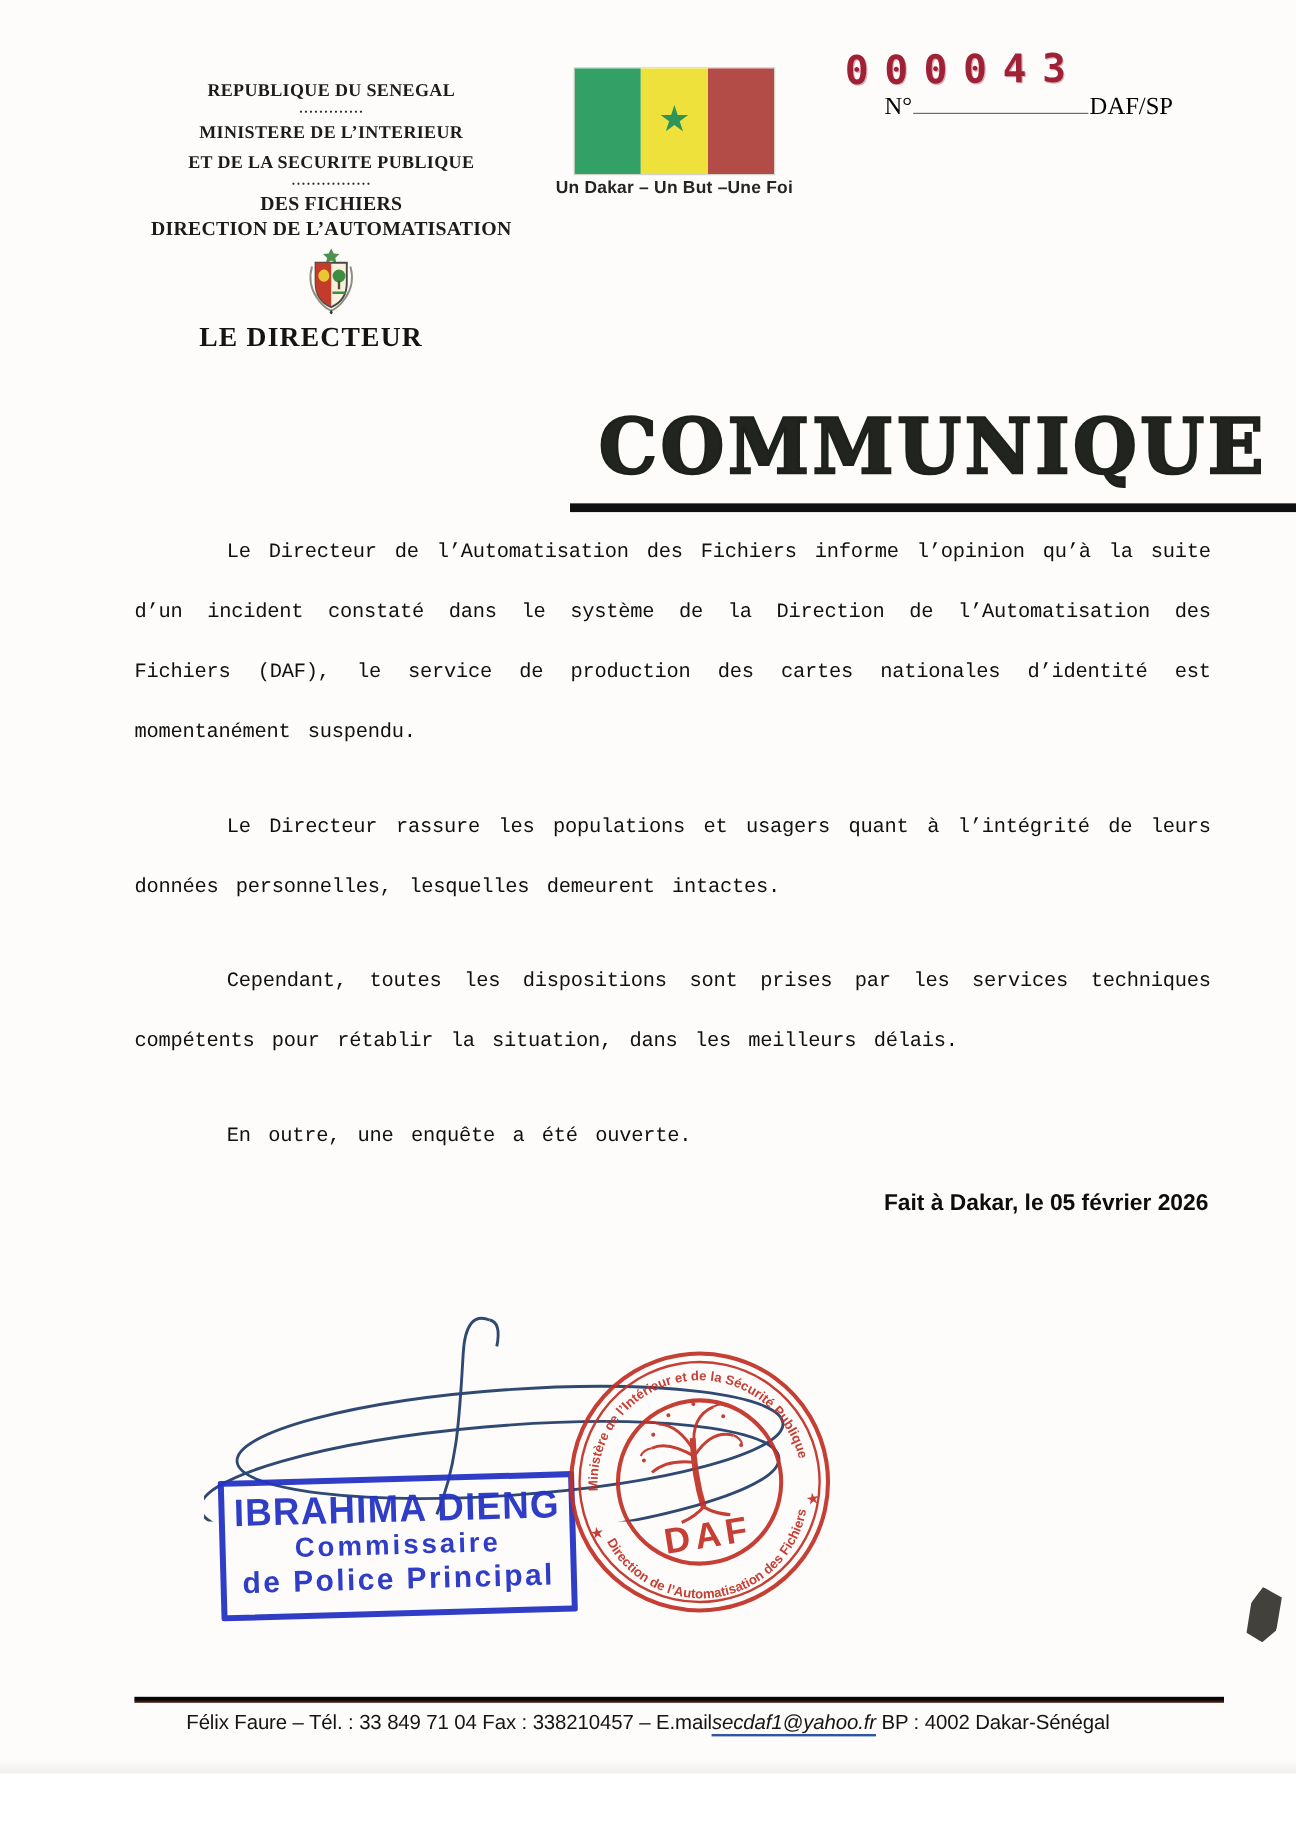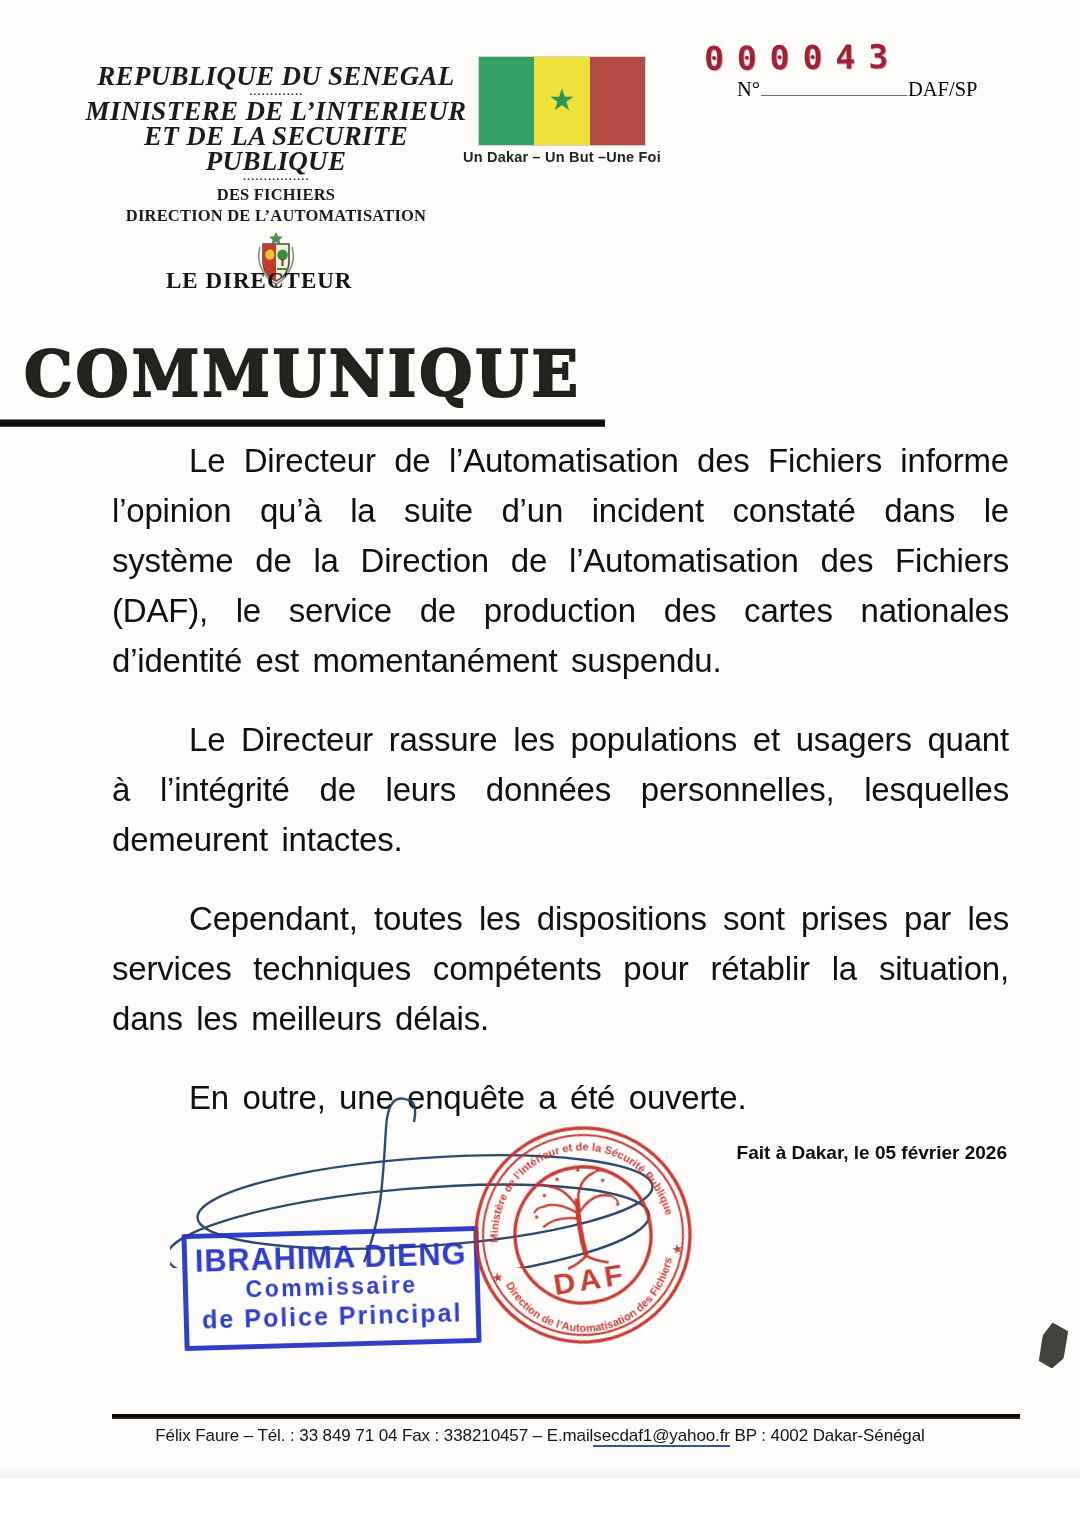--- a/index.html
+++ b/index.html
@@ -7,21 +7,21 @@
     width:1080px;height:1521px;position:relative;overflow:hidden;
     background:#ffffff;font-family:"Liberation Sans",sans-serif;
   }
   .page{position:absolute;inset:0;background:#fdfcfa;}
 
   
   .org-block{
     position:absolute;left:75px;top:64px;width:402px;text-align:center;
     color:#1b1b1b;font-family:"Liberation Serif",serif;font-weight:bold;
   }
-  .org-line-lg{font-size:27px;letter-spacing:.3px;line-height:25px;font-style:italic;}
+  .org-line-lg{font-size:15px;letter-spacing:.3px;line-height:25px;}
   .org-sep{font-size:11px;letter-spacing:.5px;line-height:10px;color:#2a2a2a;}
   .org-line-md{font-size:16.5px;line-height:21px;letter-spacing:.2px;}
   .emblem{margin-top:5px;}
   .director-title{
     position:absolute;left:122px;top:268px;color:#141414;
     font:bold 23px "Liberation Serif",serif;letter-spacing:1px;margin-left:44px;
   }
 
   
   .flag{position:absolute;left:479px;top:57px;width:166px;height:88px;display:flex;
@@ -46,34 +46,34 @@
     transform:rotate(-.6deg);text-shadow:1px 1px 0 rgba(158,33,54,.35);
   }
   .number-line{
     position:absolute;left:737px;top:78px;color:#000000;
     font:20.5px "Liberation Serif",serif;
   }
   .blank-rule{display:inline-block;width:146px;height:15px;
     border-bottom:1.5px solid #6b6b6b;margin:0 1px;}
 
   
-  .title-wrap{position:absolute;left:0;top:338px;width:1080px;text-align:left;}
+  .title-wrap{position:absolute;left:0;top:338px;width:1080px;text-align:right;}
   .title-text{
     display:inline-block;font-family:"DejaVu Serif",serif;font-weight:bold;
     font-size:61px;letter-spacing:3px;color:#22251f;
     -webkit-text-stroke:2px #1d201b;
     padding:0 24px 9px;border-bottom:7px solid #101010;
     transform:scaleY(1.04);
   }
 
   
   .body-text{position:absolute;left:112px;top:436px;width:897px;}
   .body-text p{
-    margin:0;font-size:33px;line-height:50px;color:#101010;
-    text-align:justify;text-indent:77px;word-spacing:4.5px;letter-spacing:-.2px;
+    margin:0;font-size:17px;line-height:50px;color:#101010;
+    text-align:justify;text-indent:77px;word-spacing:4.5px;letter-spacing:-.2px;font-family:Liberation Mono, monospace;
   }
   .body-text p + p{margin-top:29px;}
   .dateline{
     margin-top:19px;text-align:right;font-weight:bold;font-size:19px;
     color:#0d0d0d;padding-right:2px;
   }
 
   
   .sig-svg{position:absolute;left:170px;top:1088px;}
   .name-stamp{
@@ -89,21 +89,21 @@
   .round-stamp{position:absolute;left:466px;top:1118px;width:234px;height:234px;
     transform:rotate(-9deg);opacity:.93;}
 
   
   .footer-rule{position:absolute;left:112px;top:1414px;width:908px;height:5px;
     background:linear-gradient(#050505 45%,#58241b 100%);}
   .footer-contact{
     position:absolute;left:0;top:1426px;width:1080px;text-align:center;
     font-size:17px;color:#141414;letter-spacing:-.1px;
   }
-  .footer-email{border-bottom:2px solid #2f55a4;cursor:pointer;}
+  .footer-email{border-bottom:2px solid #2f55a4;cursor:pointer;font-style:italic;}
 
   
   .smudge{position:absolute;left:1040px;top:1324px;width:27px;height:44px;
     background:#33312a;transform:rotate(18deg);opacity:.92;
     clip-path:polygon(20% 0,85% 8%,100% 70%,70% 100%,15% 92%,0 35%);}
   .bottom-shade{position:absolute;left:0;top:1466px;width:1080px;height:12px;
     background:linear-gradient(rgba(0,0,0,0),rgba(0,0,0,.05));}
   .cam-band{position:absolute;left:0;top:1478px;width:1080px;height:43px;background:#fff;}
 </style>
 </head>

